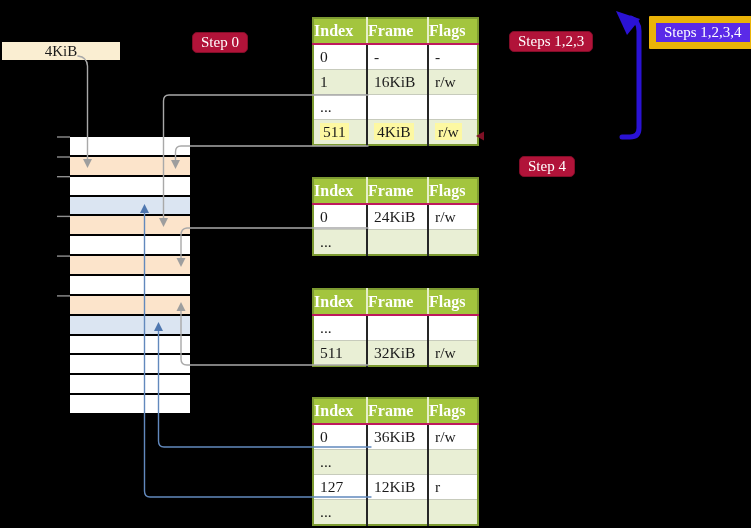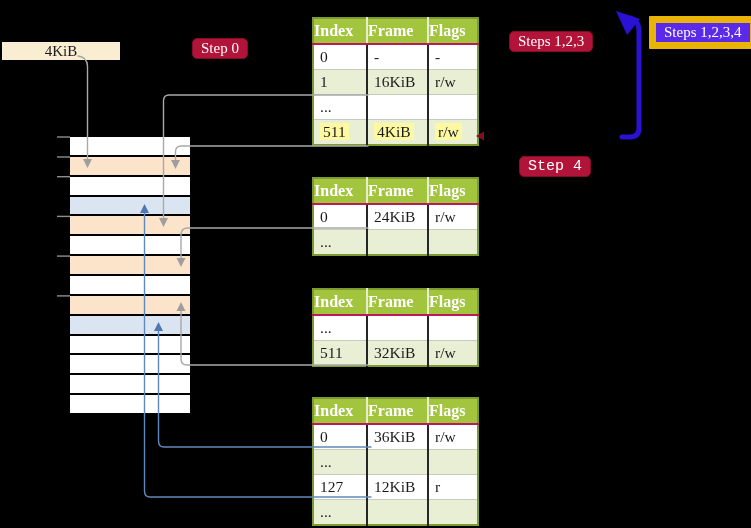--- a/index.html
+++ b/index.html
@@ -9,23 +9,23 @@
   }
   
   .page-box{
     position:absolute;left:2px;top:42px;width:118px;height:18px;
     background:#faeed2;color:#1a1a1a;font-size:15px;line-height:18px;text-align:center;
   }
   
   .badge{position:absolute;color:#fff;font-size:15px;line-height:17px;padding:1px 8px;white-space:nowrap;}
   .badge.red{background:#b11339;border:1px solid #820d28;border-radius:5px;}
   .badge.blue{background:#5a2ae8;border:7px solid #eab308;border-radius:1px;}
-  #badge-step0{left:192px;top:38px;}
+  #badge-step0{left:192px;top:32px;}
   #badge-steps123{left:509px;top:17px;margin-top:14px;}
-  #badge-step4{left:519px;top:156px;font-family:Liberation Mono, monospace;}
+  #badge-step4{left:519px;top:156px;}
   #badge-steps1234{left:649px;top:16px;}
   
   .memstrip{position:absolute;left:70px;top:137px;width:120px;height:278px;display:flex;flex-direction:column;}
   .mrow{flex:1;border-bottom:2px solid #000;}
   
   .tblwrap{position:absolute;left:312px;}
   #tbl0{top:17px;} #tbl1{top:177px;} #tbl2{top:288px;} #tbl3{top:397px;}
   table.ptable{border-collapse:collapse;table-layout:fixed;background:#fff;
     border:2px solid #7d9b31;font-size:15.5px;color:#1a1a1a;}
   table.ptable col:nth-child(1){width:54px;}

